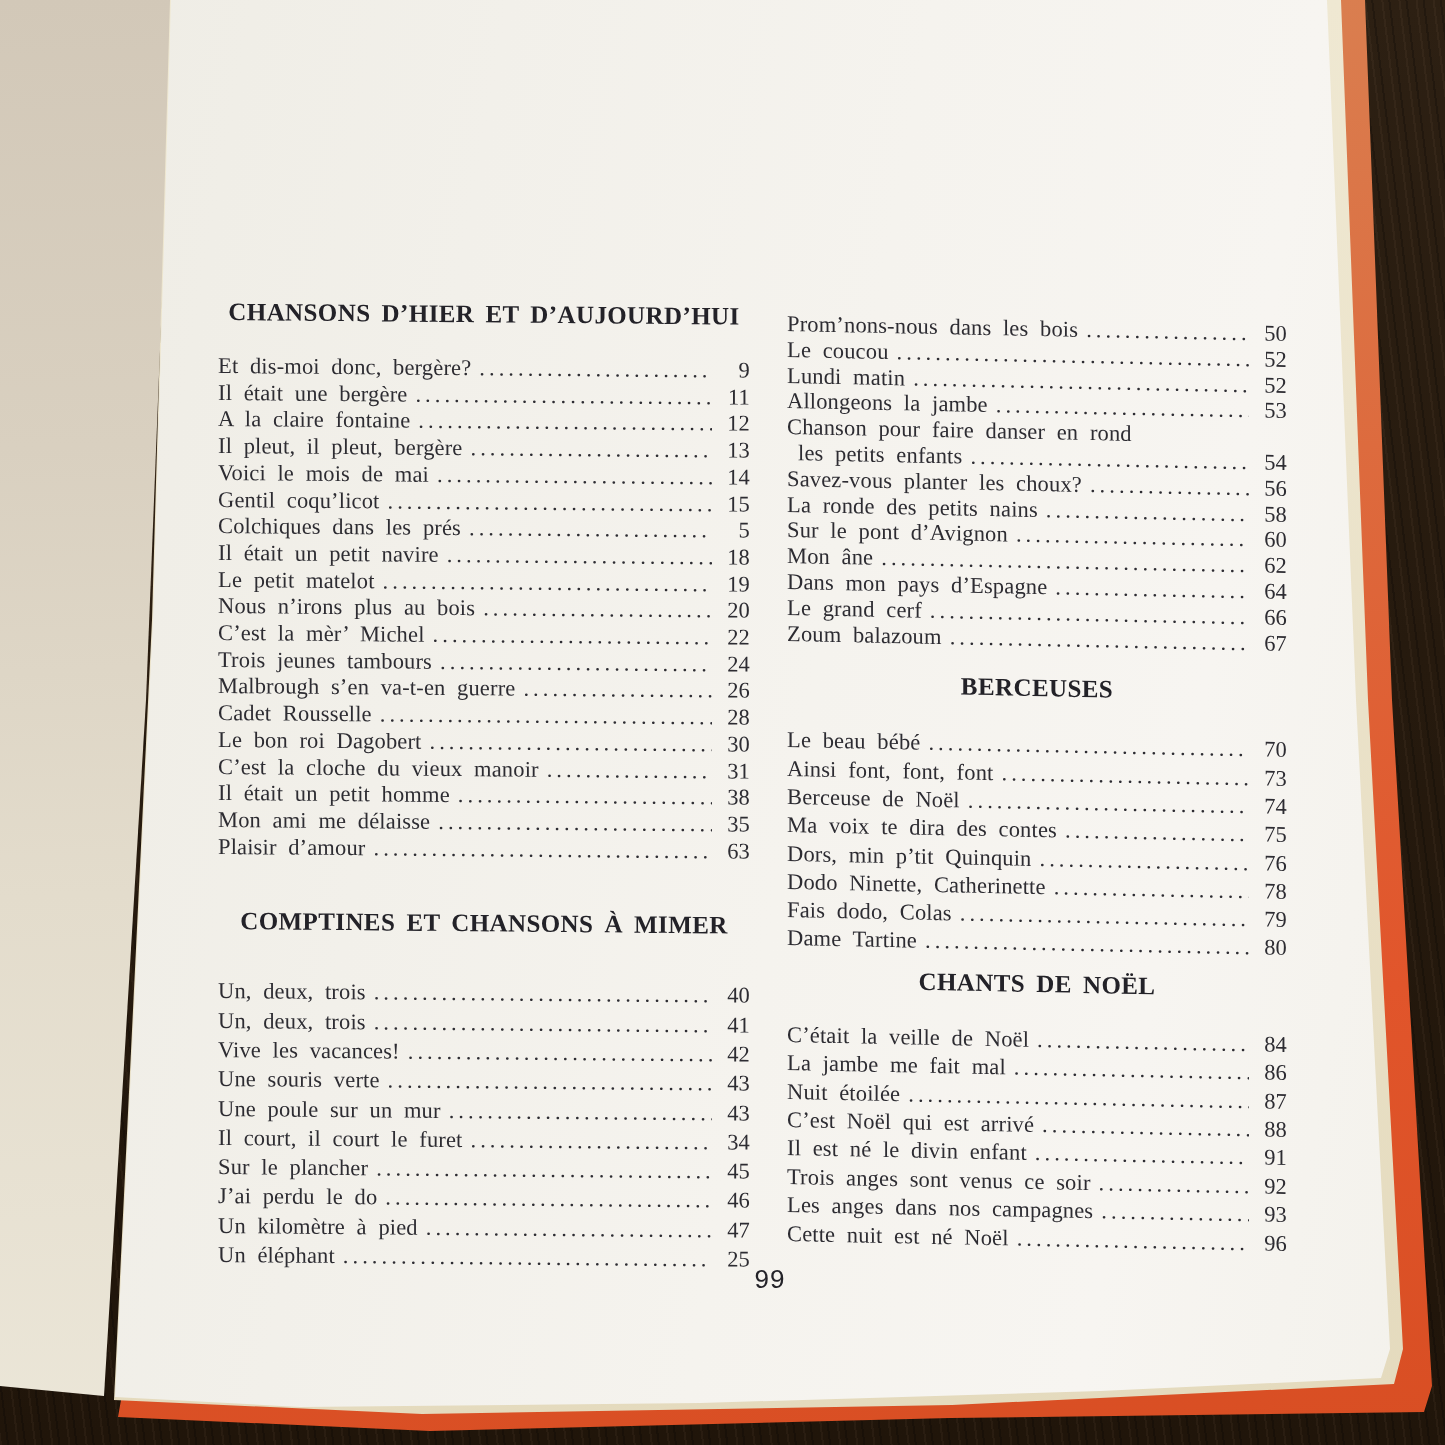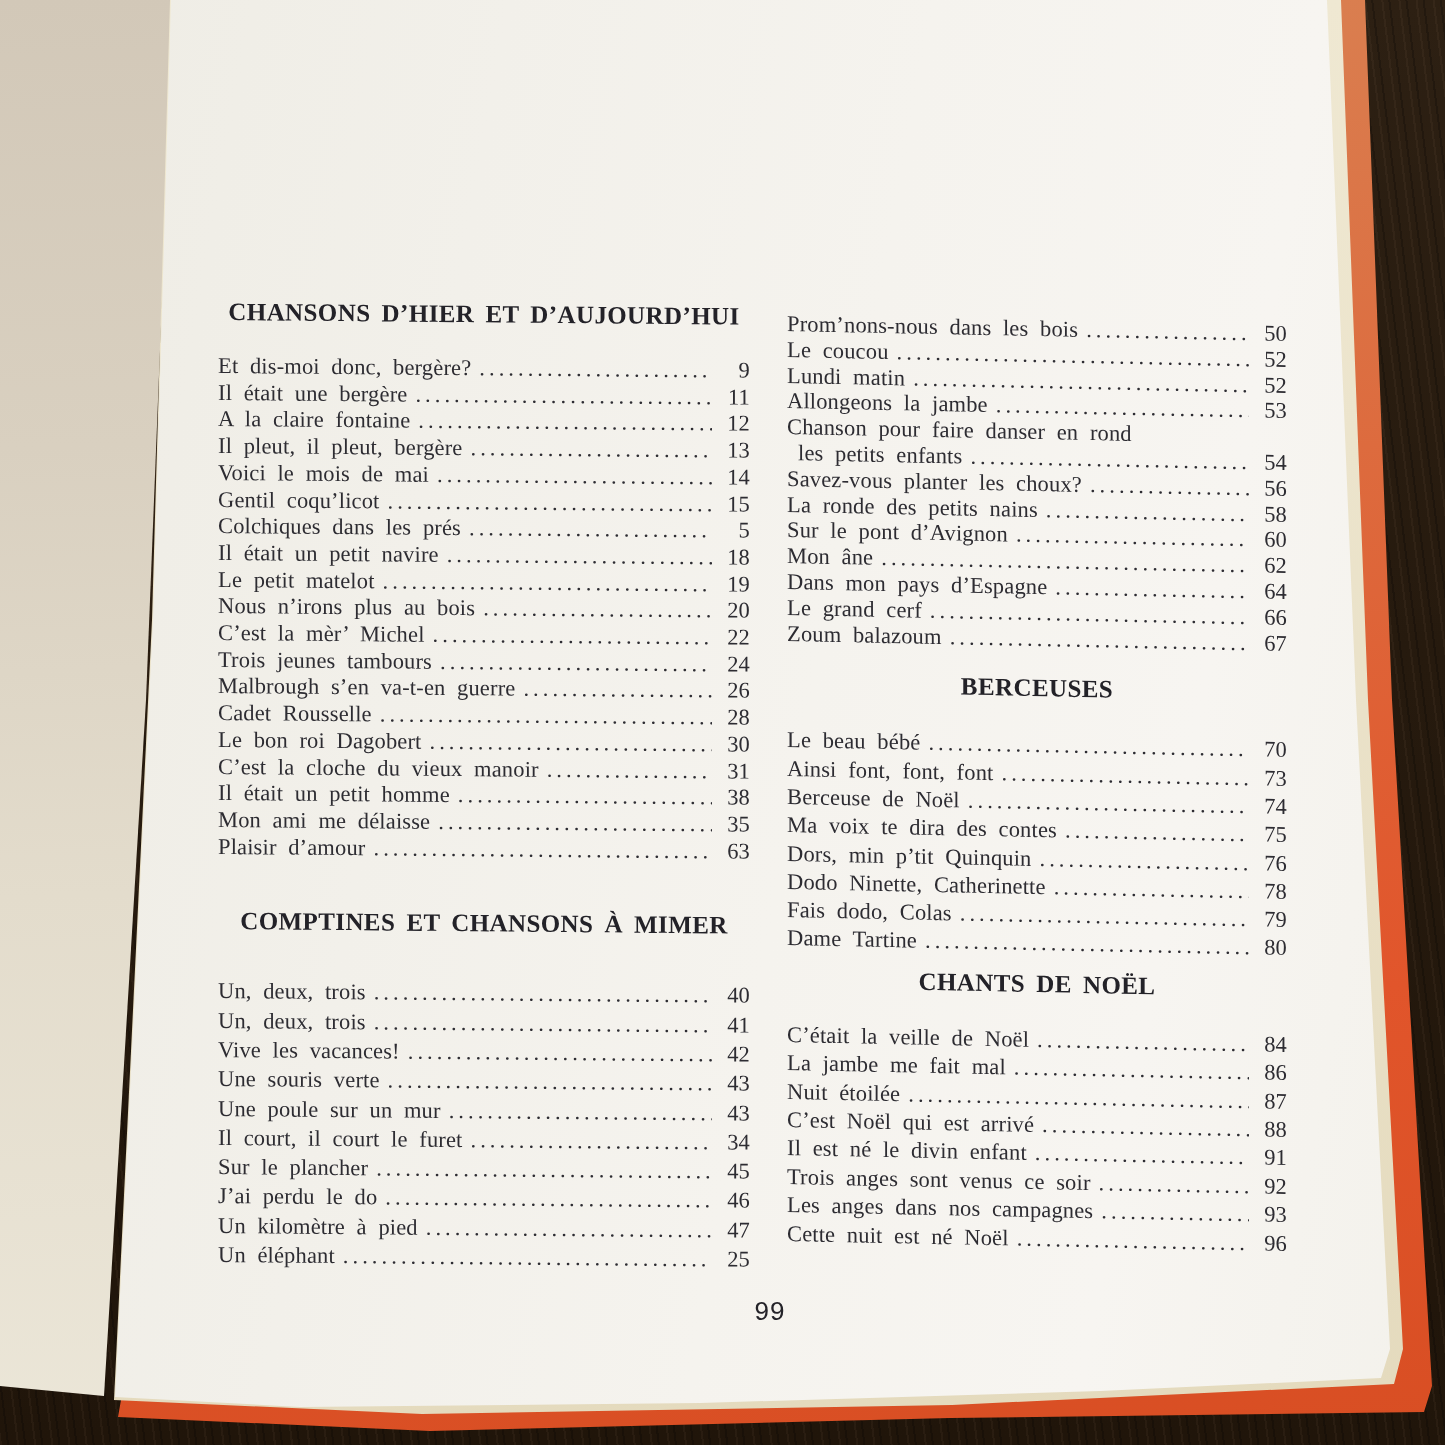--- a/index.html
+++ b/index.html
@@ -88,21 +88,21 @@
   .row .t{flex:0 0 auto;}
   .row.cont2 .t{padding-left:11px;}
   .leader{
     flex:1 1 0;overflow:hidden;min-width:0;
     margin-left:8px;margin-right:4px;
     letter-spacing:0.18em;
   }
   .num{flex:0 0 auto;min-width:34px;text-align:right;}
 
   .pageno{
-    position:absolute;left:700px;top:1297px;width:140px;
+    position:absolute;left:700px;top:1265px;width:140px;
     text-align:center;
     font-family:"Liberation Sans","DejaVu Sans",sans-serif;
     font-size:26px;line-height:28px;color:#242329;
     letter-spacing:1px;
   }
 </style>
 </head>
 <body>
 
 <div class="scene">

